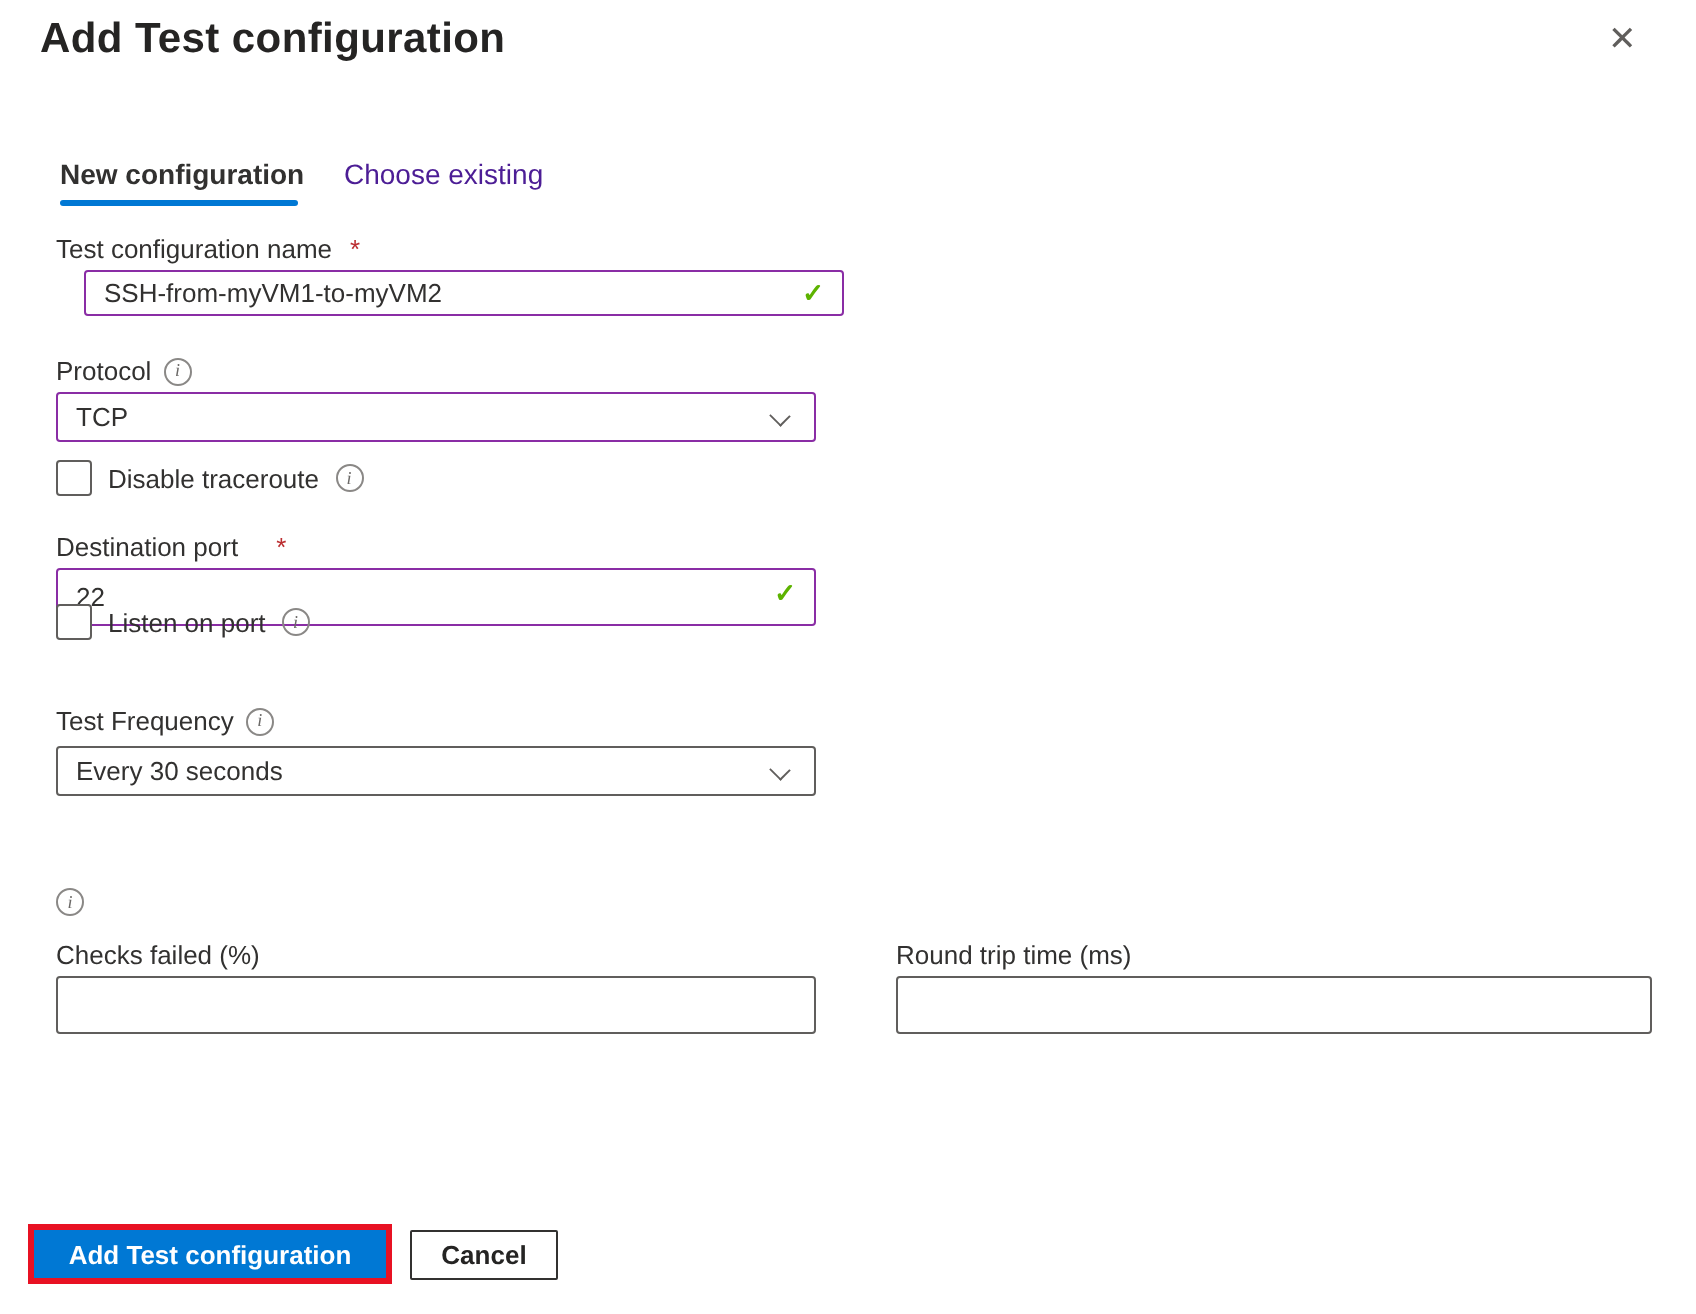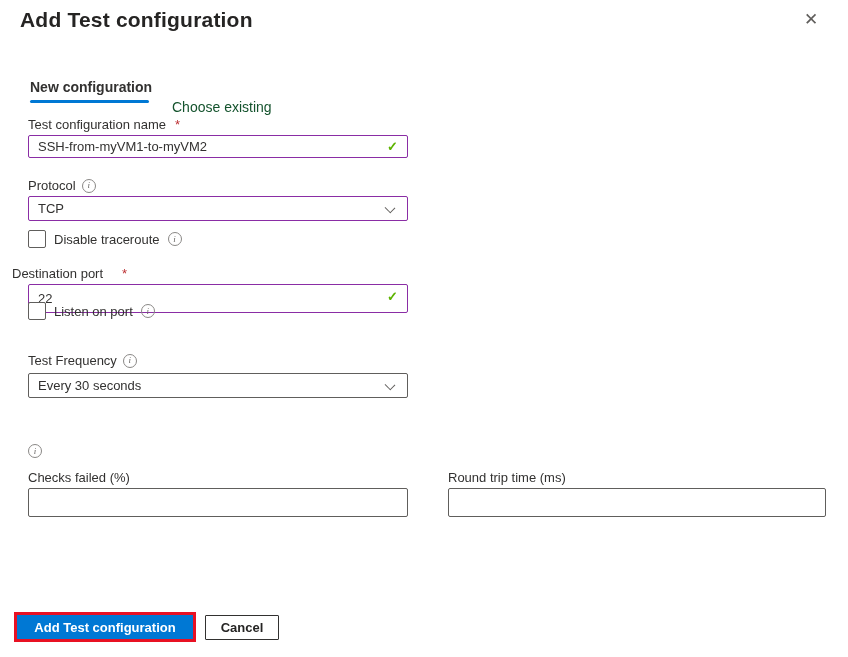--- a/index.html
+++ b/index.html
@@ -4,21 +4,21 @@
 <style>
   * { margin:0; padding:0; box-sizing:border-box; }
   body { font-family:"Liberation Sans", sans-serif; background:#fff; }
   .dialog { position:relative; width:848px; height:657px; background:#ffffff; overflow:hidden; }
 
   .title { position:absolute; left:20px; top:8px; font-size:21px; font-weight:700; color:#252423; letter-spacing:0.2px; }
   .close { position:absolute; left:804px; top:11px; font-size:17px; color:#605e5c; cursor:pointer; line-height:1; }
 
   .tab { position:absolute; top:79px; font-size:14px; cursor:pointer; }
   .tab-active { left:30px; font-weight:700; color:#323130; }
-  .tab-inactive { left:172px; color:#14532d;margin-top:20px; }
+  .tab-inactive { left:172px; color:#4c1d95; }
   .tab-underline { position:absolute; left:30px; top:100px; width:119px; height:3px; background:#0078d4; border-radius:2px; }
 
   .field-label { position:absolute; font-size:13px; color:#323130; display:flex; align-items:center; gap:6px; }
   .req { color:#bc2f32; margin-left:3px; }
 
   .info-icon { display:inline-flex; width:14px; height:14px; border:1px solid #8a8886; border-radius:50%;
     color:#6b6967; font-size:9px; font-style:italic; font-family:"Liberation Serif", serif;
     align-items:center; justify-content:center; line-height:1; cursor:pointer; }
 
   .box { position:absolute; width:380px; height:29px; border:1px solid #605e5c; border-radius:2px; background:#fff; }
@@ -55,41 +55,41 @@
   <div class="close">✕</div>
 
   <div class="tab tab-active">New configuration</div>
   <div class="tab tab-inactive">Choose existing</div>
   <div class="tab-underline"></div>
 
   <div class="field-label" style="left:28px; top:117px;">
     <span>Test configuration name</span>
       <span class="req">*</span>
   </div>
-  <div class="box modified" style="left:28px; top:135px; height:23px;">
+  <div class="box modified" style="left:42px; top:135px; height:23px;">
     <input type="text" value="SSH-from-myVM1-to-myVM2" style="">
     <span class="valid-check" style="top:3px;">✓</span>
   </div>
 
   <div class="field-label" style="left:28px; top:178px;">
     <span>Protocol</span>
     <span class="info-icon">i</span>
   </div>
   <div class="dropdown modified" style="left:28px; top:196px;">
     <span>TCP</span>
     <span class="chevron"></span>
   </div>
 
   <div class="cb-row" style="left:28px; top:230px;">
     <span class="checkbox"></span>
     <span class="cb-label">Disable traceroute</span>
     <span class="info-icon">i</span>
   </div>
 
-  <div class="field-label" style="left:12px; top:266px;gap:16px;">
+  <div class="field-label" style="left:28px; top:266px;gap:16px;">
     <span>Destination port</span>
       <span class="req">*</span>
   </div>
   <div class="box modified" style="left:28px; top:284px;">
     <input type="text" value="22" style="">
     <span class="valid-check">✓</span>
   </div>
 
   <div class="cb-row" style="left:28px; top:302px;">
     <span class="checkbox"></span>

